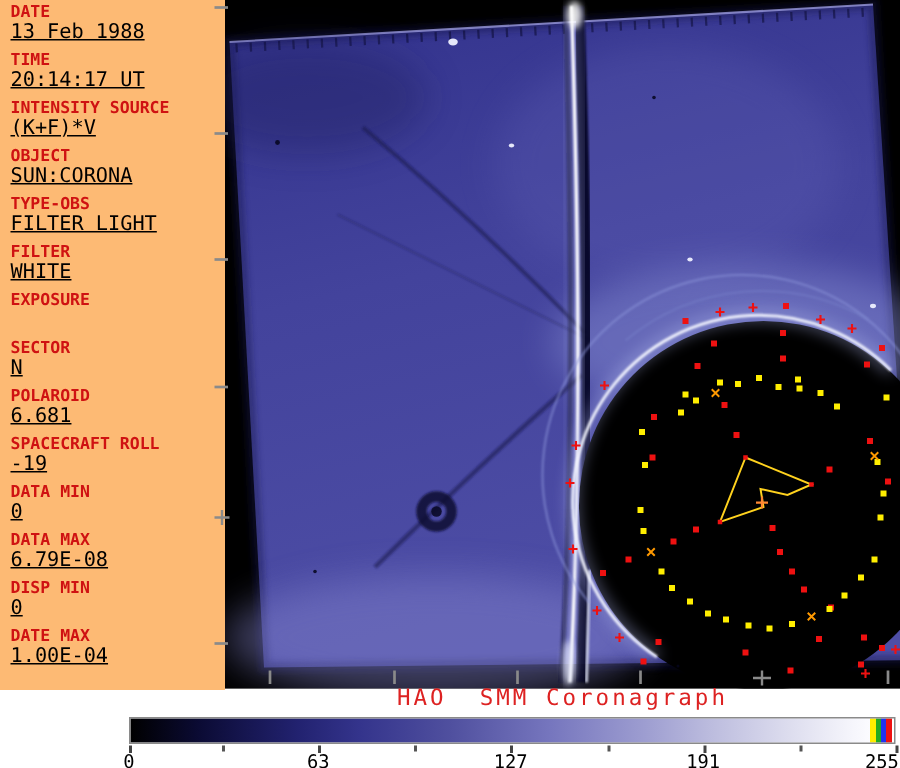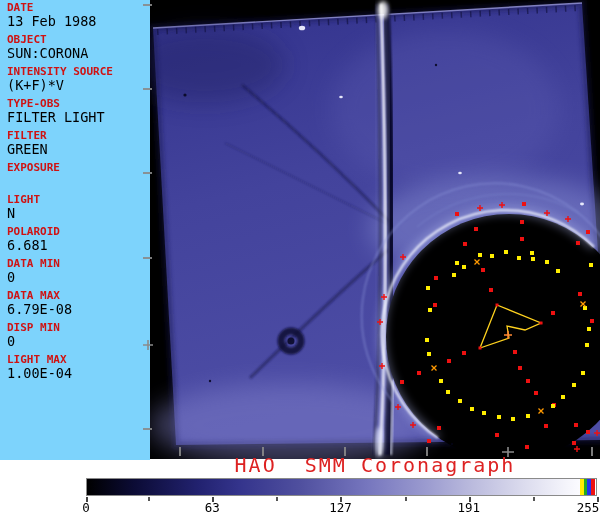--- a/index.html
+++ b/index.html
@@ -1,31 +1,31 @@
 <!DOCTYPE html>
 <html><head>
 <meta charset="utf-8">
 <style>
   html,body{margin:0;padding:0;background:#ffffff;}
   #app{position:relative;width:600px;height:512px;background:#ffffff;overflow:hidden;
        font-family:"DejaVu Sans Mono","Liberation Mono",monospace;}
   
-  #sidebar{position:absolute;left:0;top:0;width:150px;height:460px;background:#7dd3fc;}
+  #sidebar{position:absolute;left:0;top:0;width:150px;height:460px;background:#fdba74;}
   #sidebar-fields{position:absolute;left:7px;top:2px;right:0;}
   .field{height:32px;overflow:visible;}
   .f-label{font-size:11px;line-height:12px;color:#cf1212;font-weight:bold;letter-spacing:0px;white-space:nowrap;}
-  .f-value{font-size:13.5px;line-height:15px;color:#000000;white-space:nowrap;}
+  .f-value{font-size:13.5px;line-height:15px;color:#000000;white-space:nowrap;text-decoration:underline;}
   
   #image-wrap{position:absolute;left:150px;top:0;width:450px;height:459px;background:#000;}
   #main-svg{display:block;}
   
   #fid-svg{position:absolute;left:0;top:0;width:600px;height:512px;pointer-events:none;}
   
   #footer-title{position:absolute;left:150px;top:456px;width:450px;text-align:center;
-       color:#dd2222;font-size:20px;line-height:19px;letter-spacing:2px;white-space:pre;}
+       color:#dd2222;font-size:15px;line-height:19px;letter-spacing:2px;white-space:pre;}
   #colorbar{position:absolute;left:86px;top:478px;width:509px;height:16px;
        border:1px solid #8a8a8a;
        background:linear-gradient(to right,
          #000000 0%, #0b0b34 9%, #222270 22%, #34348c 30%, #50509f 42%,
          #7676be 55%, #9c9cd0 67%, #bcbcde 76%, #dcdcee 86%, #f4f4fb 94%, #fbfbff 96.8%,
          #ffee00 96.8%, #ffee00 97.6%, #22aa22 97.6%, #22aa22 98.3%,
          #2233ee 98.3%, #2233ee 99.0%, #ee1111 99.0%, #ee1111 99.8%, #ffffff 99.8%);}
   #cb-ticks{position:absolute;left:86px;top:497px;width:511px;height:15px;}
   .cb-tick{position:absolute;top:0;width:2px;height:5px;background:#444;}
   .cb-tick.minor{height:4px;background:#555;}
@@ -37,60 +37,68 @@
 
 <div id="app">
 
   <aside id="sidebar">
     <div id="sidebar-fields">
         <div class="field">
           <div class="f-label">DATE</div>
           <div class="f-value">13 Feb 1988</div>
         </div>
         <div class="field">
+          <div class="f-label">TIME</div>
+          <div class="f-value">20:14:17 UT</div>
+        </div>
+        <div class="field">
+          <div class="f-label">INTENSITY SOURCE</div>
+          <div class="f-value">(K+F)*V</div>
+        </div>
+        <div class="field">
           <div class="f-label">OBJECT</div>
           <div class="f-value">SUN:CORONA</div>
         </div>
         <div class="field">
-          <div class="f-label">INTENSITY SOURCE</div>
-          <div class="f-value">(K+F)*V</div>
-        </div>
-        <div class="field">
           <div class="f-label">TYPE-OBS</div>
           <div class="f-value">FILTER LIGHT</div>
         </div>
         <div class="field">
           <div class="f-label">FILTER</div>
-          <div class="f-value">GREEN</div>
+          <div class="f-value">WHITE</div>
         </div>
         <div class="field">
           <div class="f-label">EXPOSURE</div>
         </div>
         <div class="field">
-          <div class="f-label">LIGHT</div>
+          <div class="f-label">SECTOR</div>
           <div class="f-value">N</div>
         </div>
         <div class="field">
           <div class="f-label">POLAROID</div>
           <div class="f-value">6.681</div>
         </div>
         <div class="field">
+          <div class="f-label">SPACECRAFT ROLL</div>
+          <div class="f-value">-19</div>
+        </div>
+        <div class="field">
           <div class="f-label">DATA MIN</div>
           <div class="f-value">0</div>
         </div>
         <div class="field">
           <div class="f-label">DATA MAX</div>
           <div class="f-value">6.79E-08</div>
         </div>
         <div class="field">
           <div class="f-label">DISP MIN</div>
           <div class="f-value">0</div>
         </div>
         <div class="field">
-          <div class="f-label">LIGHT MAX</div>
+          <div class="f-label">DATE MAX</div>
           <div class="f-value">1.00E-04</div>
         </div>
       </div>
   </aside>
 
   <div id="image-wrap">
     <svg id="main-svg" width="450" height="459" viewBox="150 0 450 459">
       <defs>
         <filter id="b1" x="-30%" y="-30%" width="160%" height="160%">
             <feGaussianBlur stdDeviation="0.8"></feGaussianBlur>

